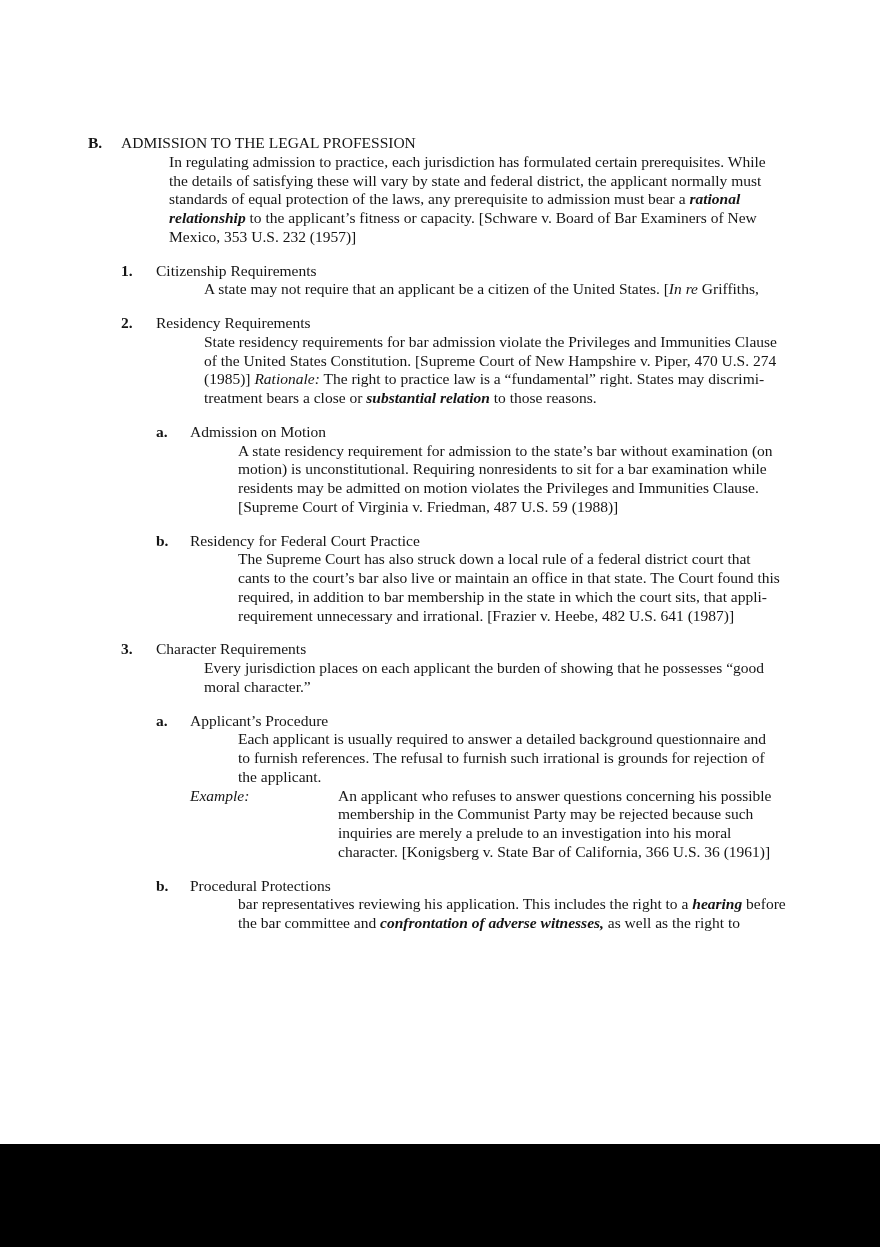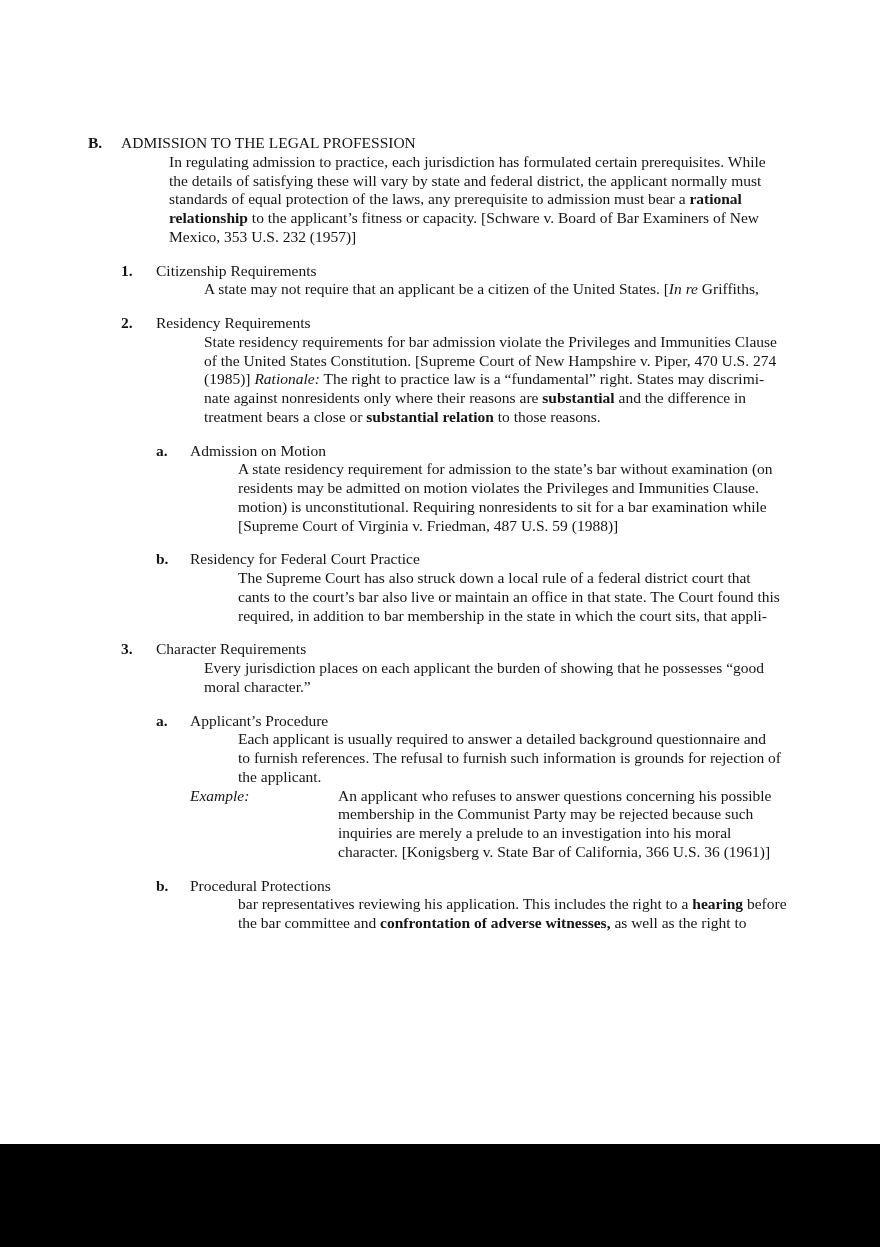--- a/index.html
+++ b/index.html
@@ -34,21 +34,21 @@
   .lvl1 { margin-left: 33px; }
   .lvl2 { margin-left: 68px; }
   .blk-label { flex: 0 0 auto; font-weight: bold; }
   .lvl0 > .blk-label { width: 33px; }
   .lvl1 > .blk-label { width: 35px; }
   .lvl2 > .blk-label { width: 34px; }
   .blk-body { flex: 1 1 auto; min-width: 0; }
   .blk-title { font-weight: normal; white-space: nowrap; }
   .line { white-space: nowrap; margin-left: 48px; }
   .it { font-style: italic; }
-  .bi { font-weight: bold; }
+  .bi { font-style: italic; font-weight: bold; }
   .example-row { display: flex; align-items: flex-start; justify-content: flex-end; }
   .example-label { flex: 0 0 100px; font-style: italic; }
   .example-body { flex: 1 1 auto; min-width: 0; }
 </style>
 </head>
 <body>
 
 <div class="page" style="background: rgb(255, 255, 255); color: rgb(21, 21, 21);">
   <div class="doc">
       <div class="block lvl0">
@@ -69,57 +69,57 @@
           <div class="line"><span>A state may not require that an applicant be a citizen of the United States. [</span><span class="it">In re</span><span> Griffiths,</span></div>
         </div>
       </div>
       <div class="block lvl1">
         <span class="blk-label">2.</span>
         <div class="blk-body">
           <div class="blk-title">Residency Requirements</div>
           <div class="line"><span>State residency requirements for bar admission violate the Privileges and Immunities Clause</span></div>
           <div class="line"><span>of the United States Constitution. [Supreme Court of New Hampshire v. Piper, 470 U.S. 274</span></div>
           <div class="line"><span>(1985)] </span><span class="it">Rationale:</span><span> The right to practice law is a “fundamental” right. States may discrimi-</span></div>
-          <div class="line"><span>nate against nonresidents only where their reasons are </span><span class="bi">substantial</span><span> and the difference in</span></div>
           <div class="line"><span>treatment bears a close or </span><span class="bi">substantial relation</span><span> to those reasons.</span></div>
         </div>
       </div>
       <div class="block lvl2">
         <span class="blk-label">a.</span>
         <div class="blk-body">
           <div class="blk-title">Admission on Motion</div>
           <div class="line"><span>A state residency requirement for admission to the state’s bar without examination (on</span></div>
+          <div class="line"><span>motion) is unconstitutional. Requiring nonresidents to sit for a bar examination while</span></div>
           <div class="line"><span>residents may be admitted on motion violates the Privileges and Immunities Clause.</span></div>
-          <div class="line"><span>motion) is unconstitutional. Requiring nonresidents to sit for a bar examination while</span></div>
           <div class="line"><span>[Supreme Court of Virginia v. Friedman, 487 U.S. 59 (1988)]</span></div>
         </div>
       </div>
       <div class="block lvl2">
         <span class="blk-label">b.</span>
         <div class="blk-body">
           <div class="blk-title">Residency for Federal Court Practice</div>
           <div class="line"><span>The Supreme Court has also struck down a local rule of a federal district court that</span></div>
           <div class="line"><span>cants to the court’s bar also live or maintain an office in that state. The Court found this</span></div>
           <div class="line"><span>required, in addition to bar membership in the state in which the court sits, that appli-</span></div>
+          <div class="line"><span>requirement unnecessary and irrational. [Frazier v. Heebe, 482 U.S. 641 (1987)]</span></div>
         </div>
       </div>
       <div class="block lvl1">
         <span class="blk-label">3.</span>
         <div class="blk-body">
           <div class="blk-title">Character Requirements</div>
           <div class="line"><span>Every jurisdiction places on each applicant the burden of showing that he possesses “good</span></div>
           <div class="line"><span>moral character.”</span></div>
         </div>
       </div>
       <div class="block lvl2">
         <span class="blk-label">a.</span>
         <div class="blk-body">
           <div class="blk-title">Applicant’s Procedure</div>
           <div class="line"><span>Each applicant is usually required to answer a detailed background questionnaire and</span></div>
-          <div class="line"><span>to furnish references. The refusal to furnish such information is grounds for rejection of</span></div>
+          <div class="line"><span>to furnish references. The refusal to furnish such irrational is grounds for rejection of</span></div>
           <div class="line"><span>the applicant.</span></div>
           <div class="example-row">
             <span class="example-label">Example:</span>
             <div class="example-body">
               <div class="line"><span>An applicant who refuses to answer questions concerning his possible</span></div>
               <div class="line"><span>membership in the Communist Party may be rejected because such</span></div>
               <div class="line"><span>inquiries are merely a prelude to an investigation into his moral</span></div>
               <div class="line"><span>character. [Konigsberg v. State Bar of California, 366 U.S. 36 (1961)]</span></div>
             </div>
           </div>

